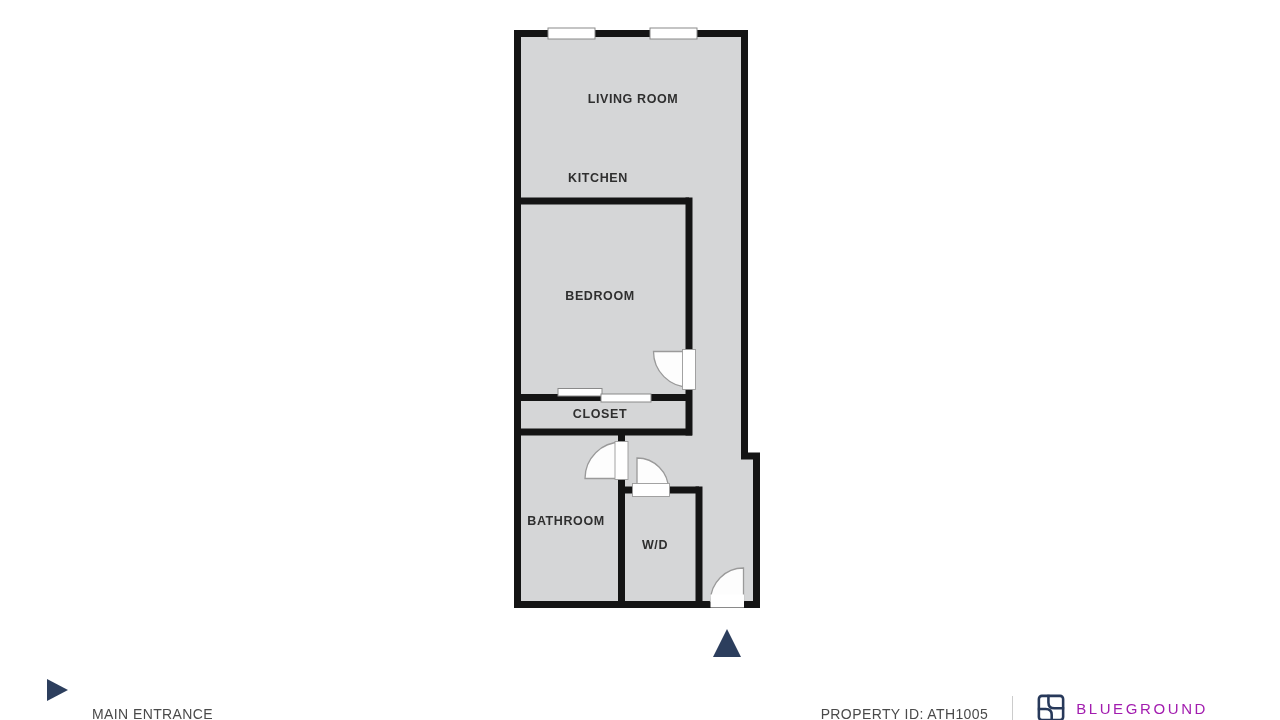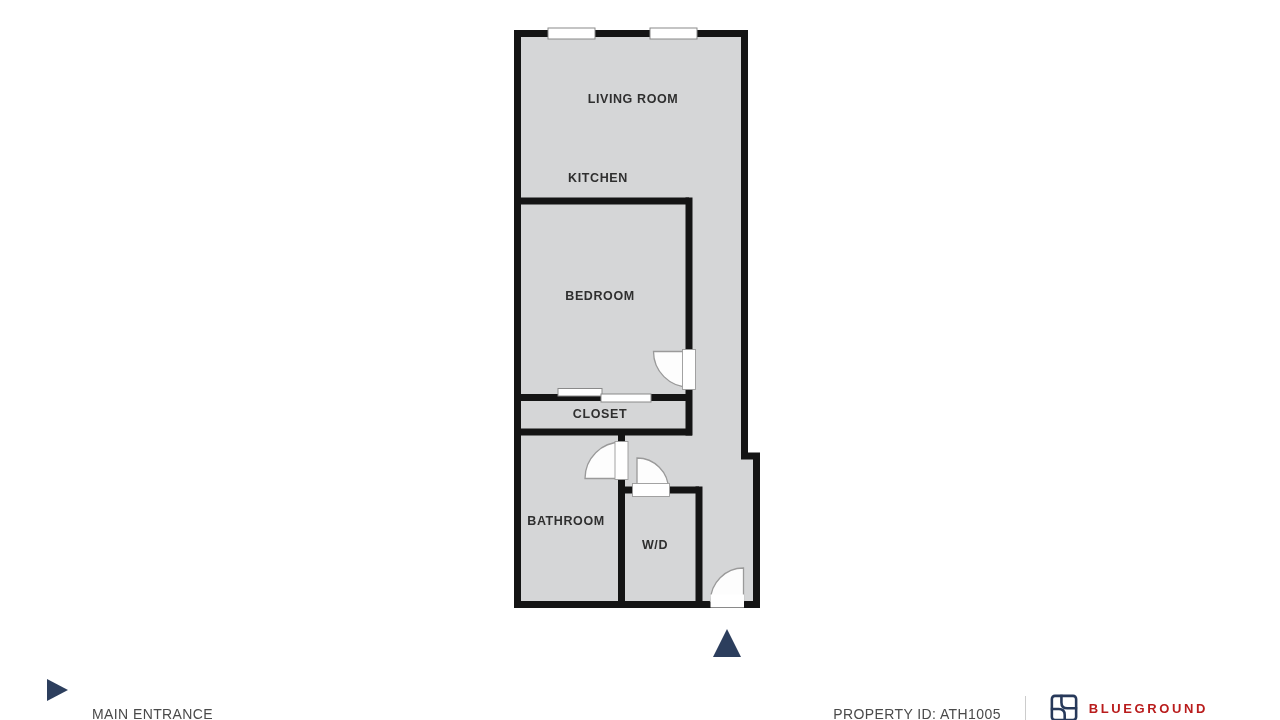--- a/index.html
+++ b/index.html
@@ -18,21 +18,21 @@
     display:flex;justify-content:space-between;align-items:center;
   }
   .footer-left{display:flex;align-items:center;gap:22px;}
   .footer-right{display:flex;align-items:flex-end;}
   .footer-text{
     font-size:14px;letter-spacing:0.4px;color:#4a4a4a;margin-top:48px;
   }
   .divider{width:1px;height:26px;background:#cccccc;margin:0 24px;}
   .brand-wrap{display:flex;align-items:center;gap:11px;}
   .brand-text{
-    font-size:13px;font-weight:bold;letter-spacing:2.6px;color:#b91c1c;
+    font-size:15px;font-weight:normal;letter-spacing:2.6px;color:#a21caf;
   }
 </style>
 </head>
 <body>
 
 <svg id="plan-svg" width="1280" height="660" viewBox="0 0 1280 660">
 
   <path d="M 517.5,33.5 H 744.5 V 456 H 756.5 V 604.5 H 517.5 Z" fill="#d5d6d7" stroke="#141414" stroke-width="7"></path>
 
   <g stroke="#141414" stroke-width="7" fill="none">

